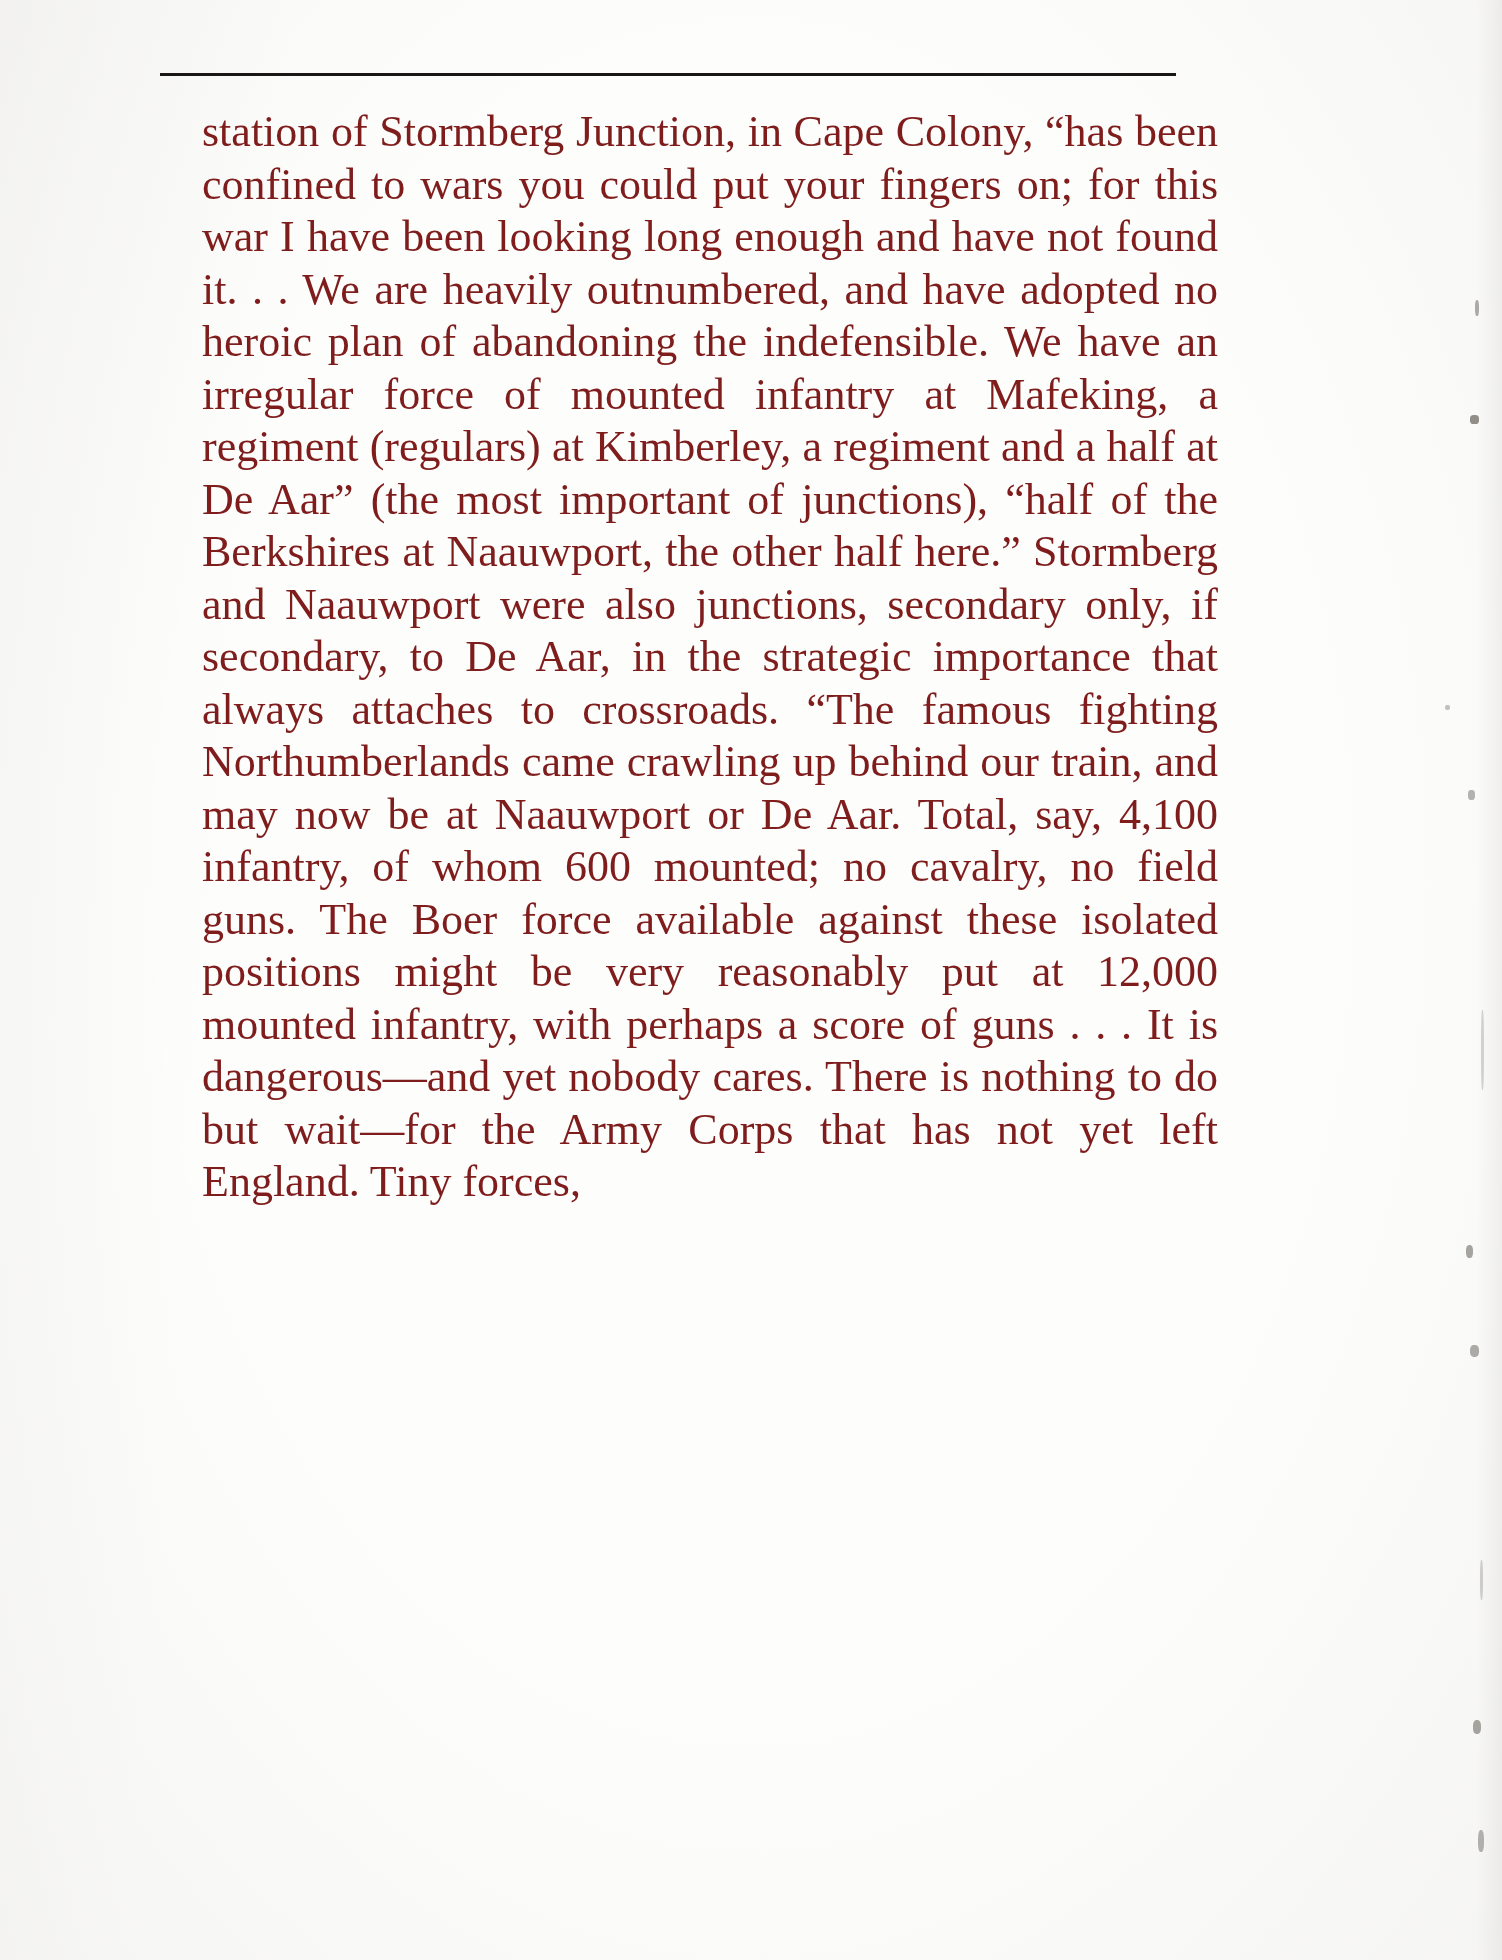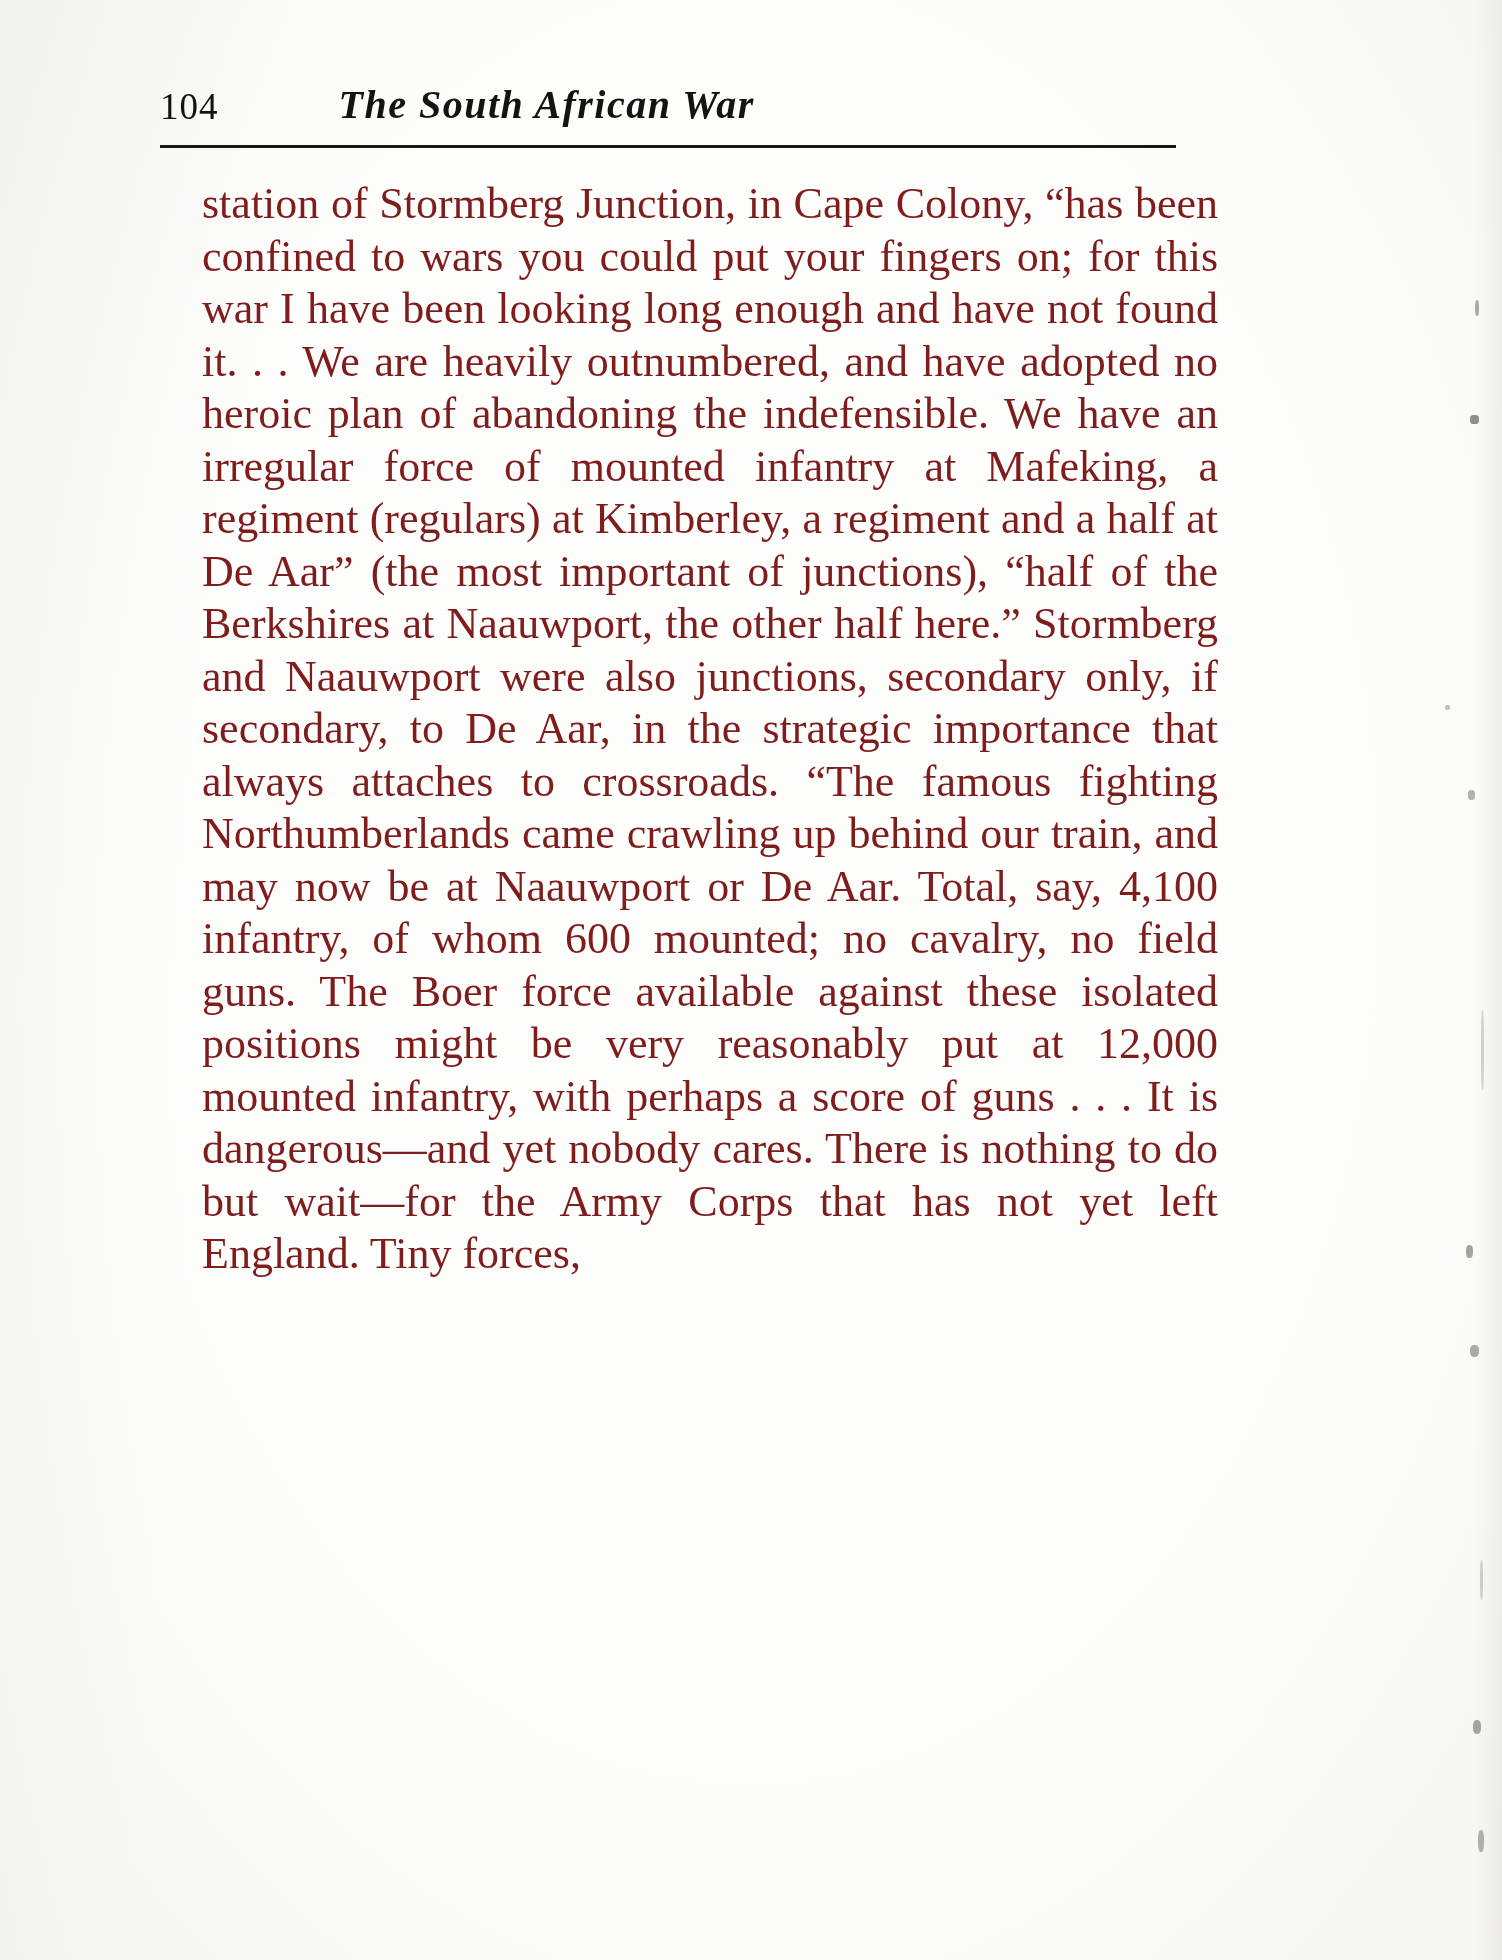--- a/index.html
+++ b/index.html
@@ -115,24 +115,20 @@
 </style>
 </head>
 <body>
 
 <div class="page">
 
   <div class="paper-texture"></div>
 
   <div class="content">
 
-    <div class="header-row">
-      <div class="folio">104</div>
-      <div class="running-title">The South African War</div>
-    </div>
 
     <div class="header-rule"></div>
 
     <div class="body-text">
       <p>station of Stormberg Junction, in Cape Colony, “has been confined to wars you could put your fingers on; for this war I have been looking long enough and have not found it. . . We are heavily outnumbered, and have adopted no heroic plan of abandoning the indefensible. We have an irregular force of mounted infantry at Mafeking, a regiment (regulars) at Kimberley, a regiment and a half at De Aar” (the most important of junctions), “half of the Berkshires at Naauwport, the other half here.” Stormberg and Naauwport were also junctions, secondary only, if secondary, to De Aar, in the strategic importance that always attaches to crossroads. “The famous fighting Northumberlands came crawling up behind our train, and may now be at Naauwport or De Aar. Total, say, 4,100 infantry, of whom 600 mounted; no cavalry, no field guns. The Boer force available against these isolated positions might be very reasonably put at 12,000 mounted infantry, with perhaps a score of guns . . . It is dangerous—and yet nobody cares. There is nothing to do but wait—for the Army Corps that has not yet left England. Tiny forces,</p>
     </div>
 
   </div>
 
   <div class="speck" style="left:1475px; top:300px; width:4px; height:16px;"></div>

